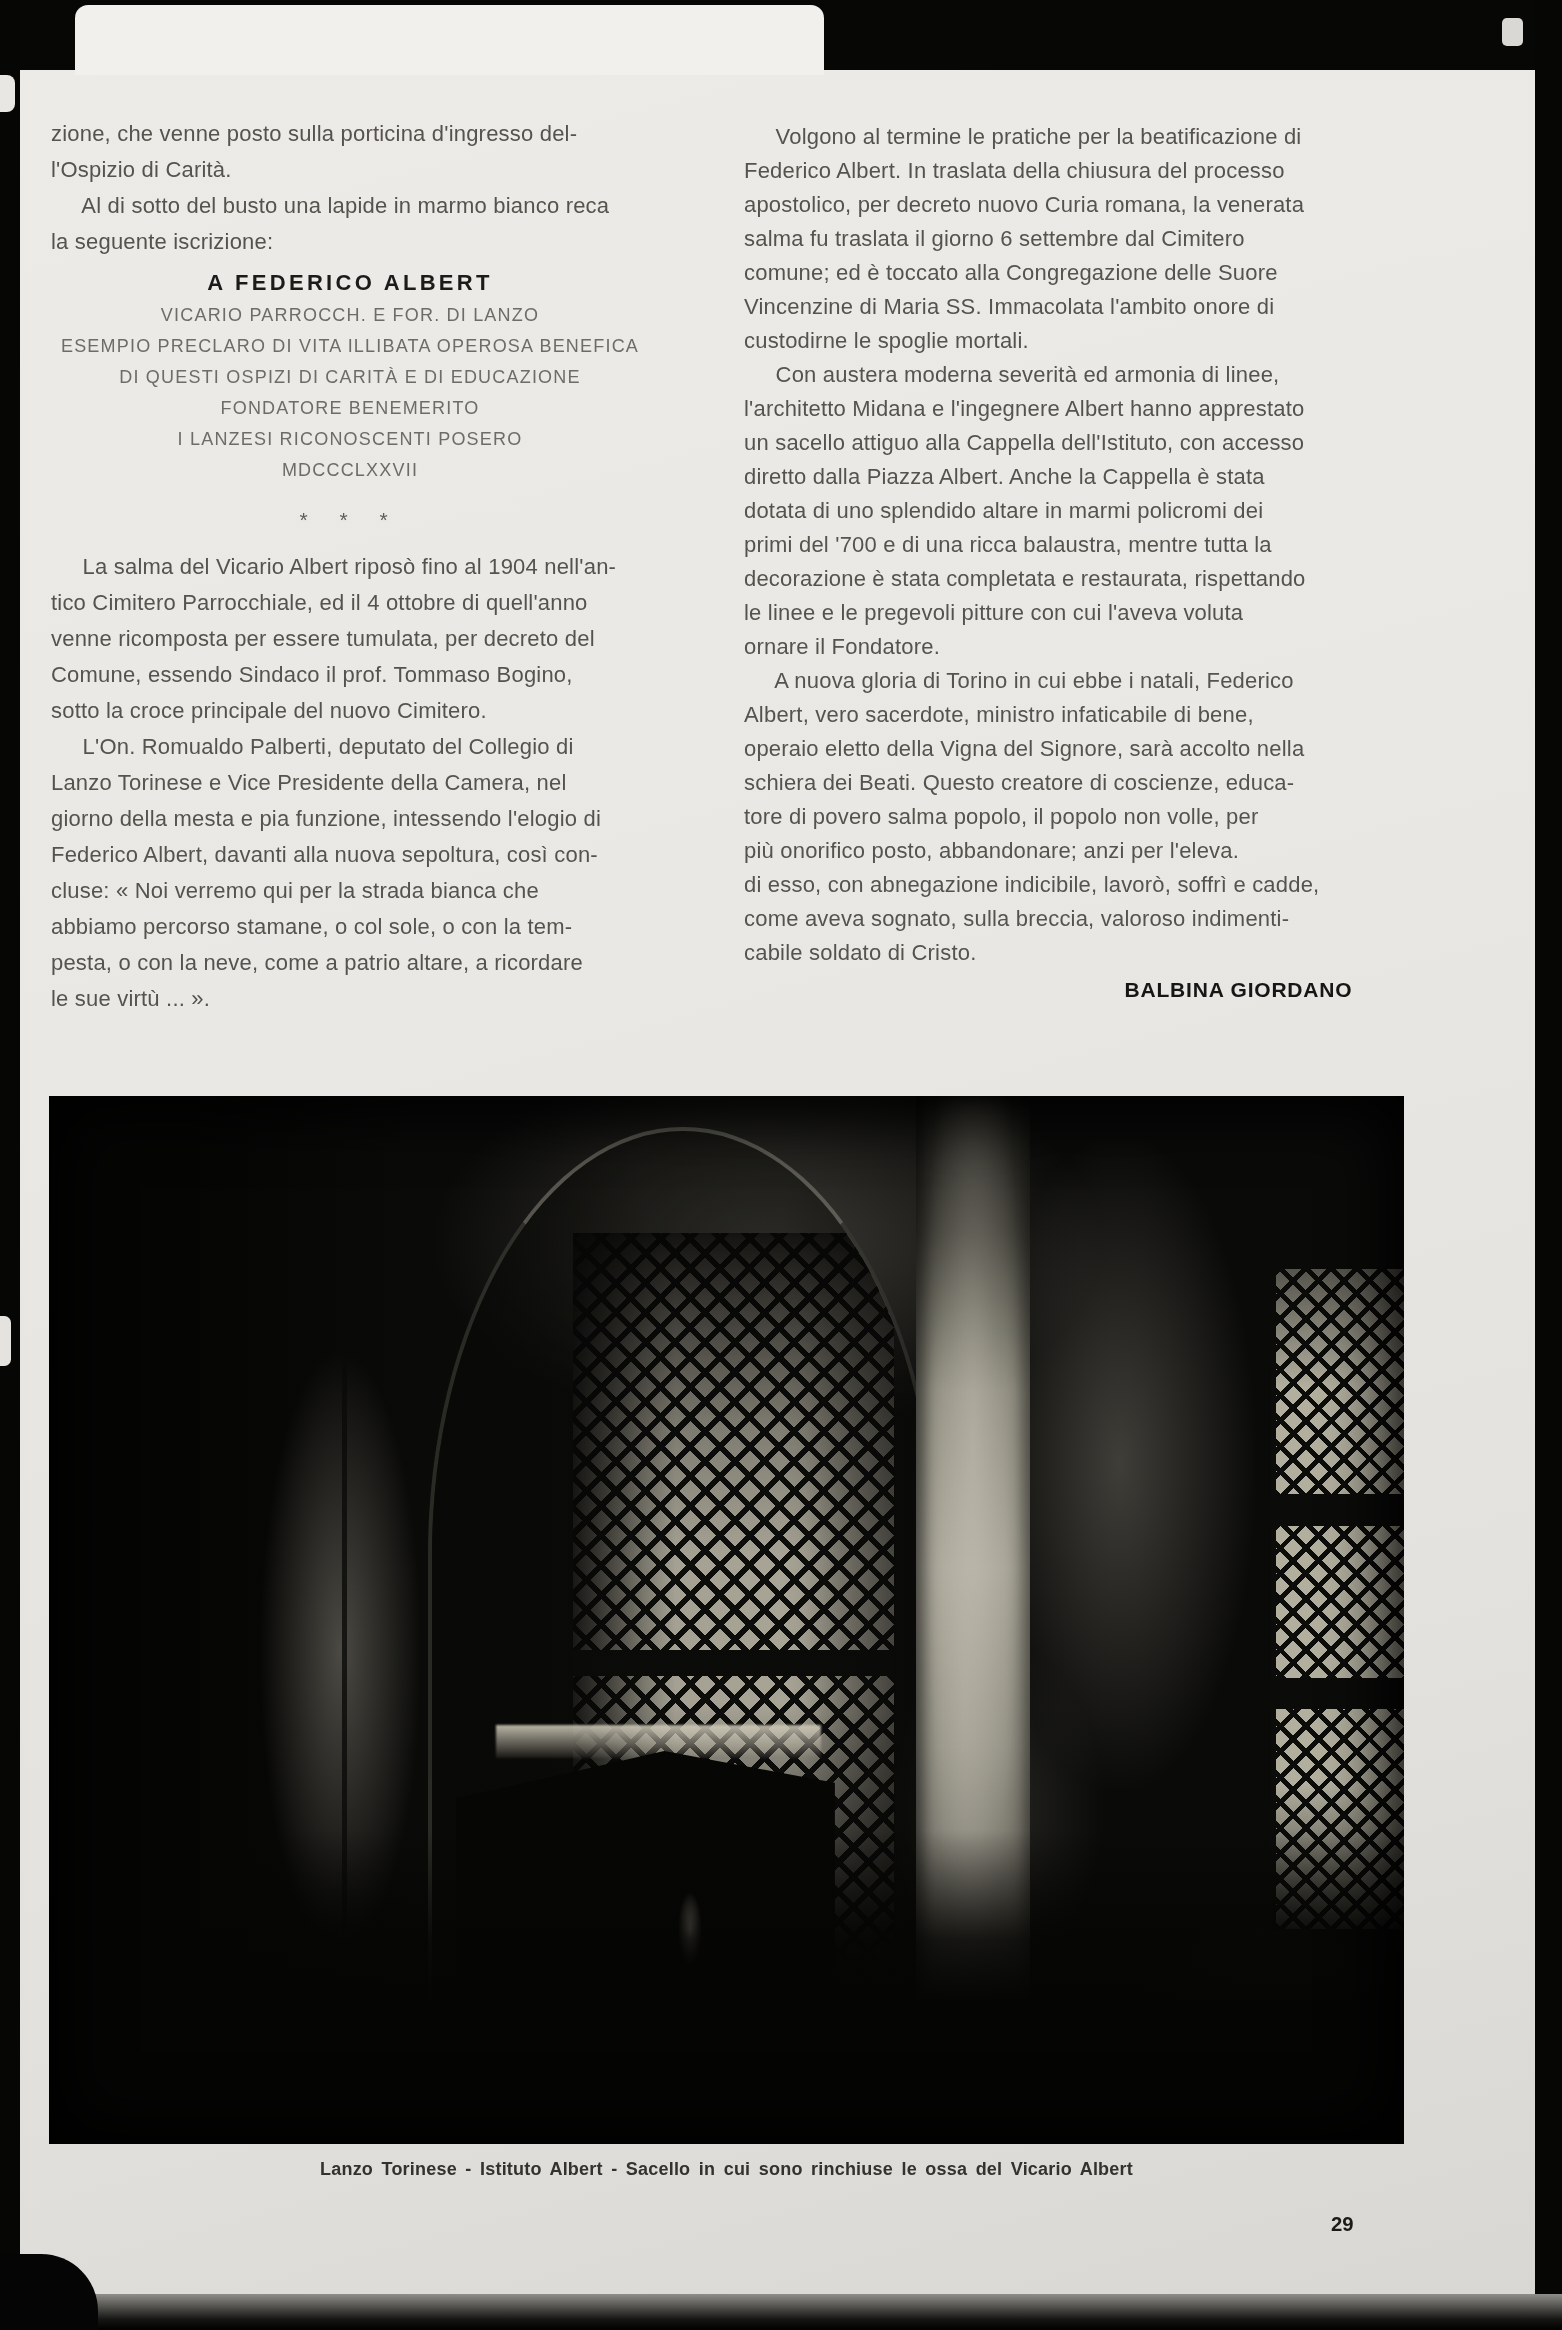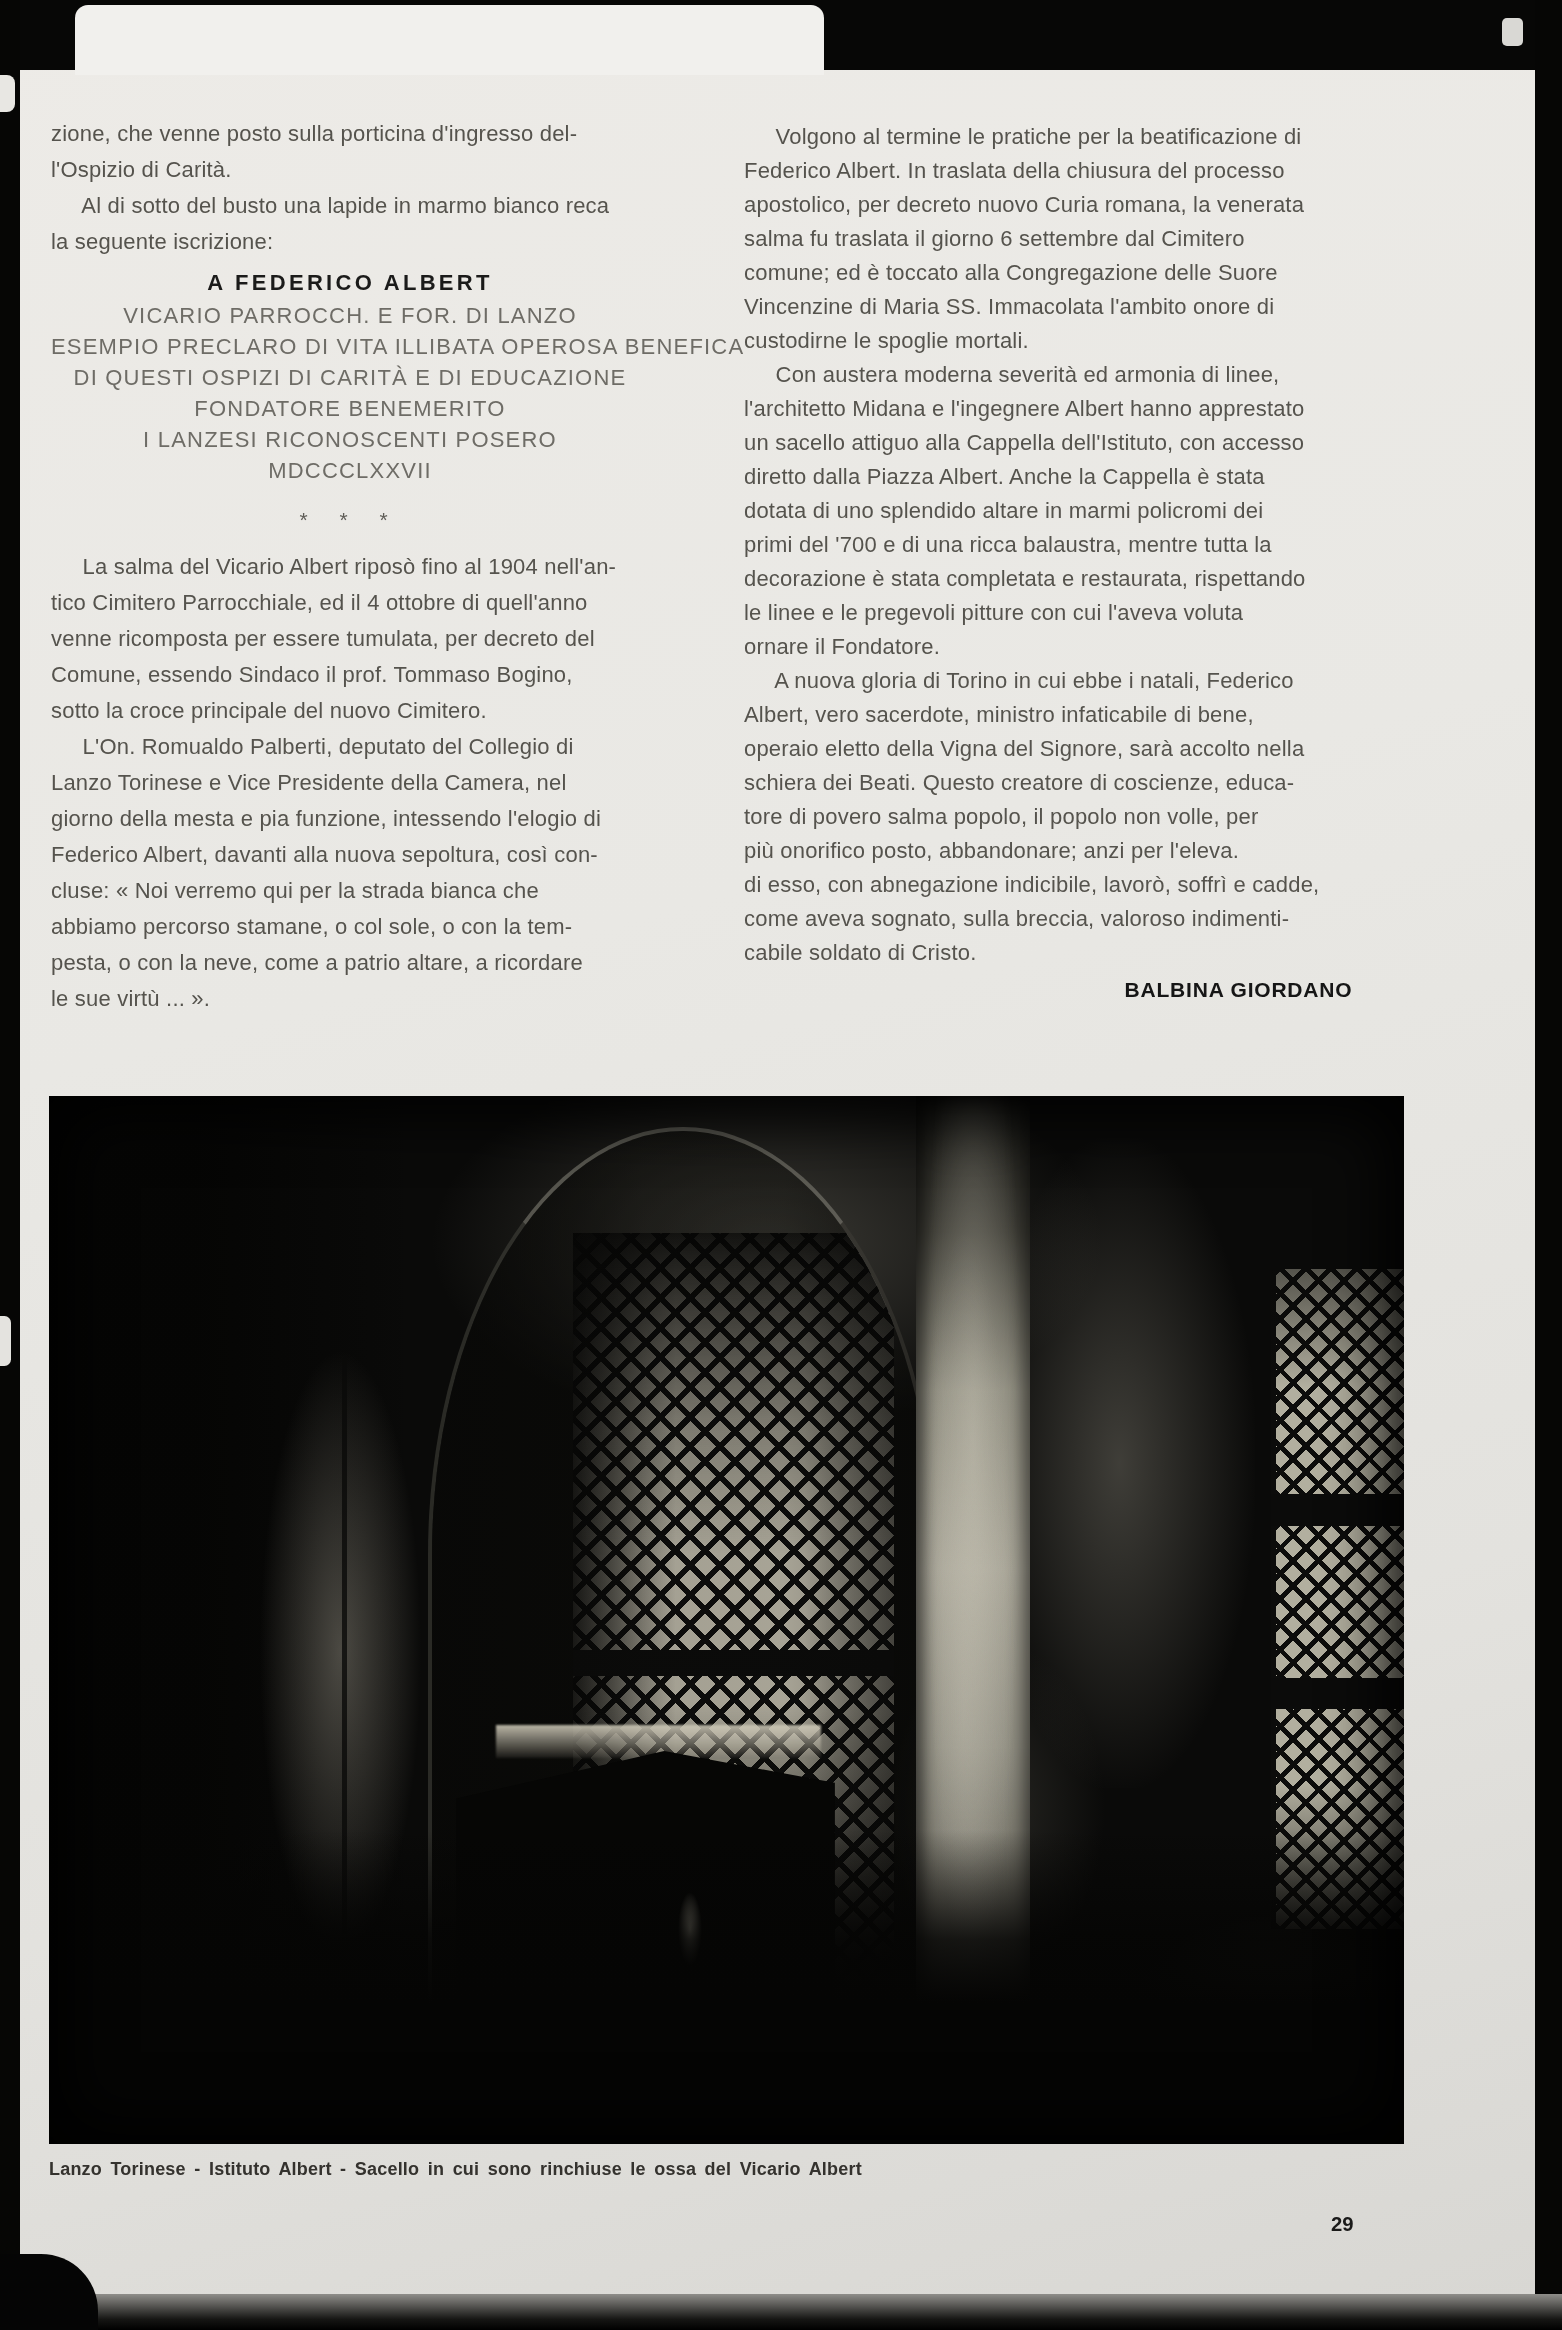--- a/index.html
+++ b/index.html
@@ -38,21 +38,21 @@
   }
   .col-left .line{line-height:36px;}
   .col-right .line{line-height:34px;}
 
   .inscription{margin-top:6px;}
   .insc-title{
     text-align:center;font-weight:bold;font-size:22px;letter-spacing:3.3px;
     color:#1b1b1a;line-height:34px;
   }
   .insc-line{
-    text-align:center;font-size:22px;letter-spacing:1.2px;line-height:31px;
+    text-align:center;font-size:18px;letter-spacing:1.2px;line-height:31px;
     color:#6e6c66;white-space:pre;
     text-shadow:0.4px 0.4px 0.7px rgba(235,234,230,0.6);
   }
   .separator{
     text-align:center;font-size:21px;letter-spacing:13px;color:#5f5d57;
     margin:21px 0 16.3px;line-height:26px;
   }
   .signature{
     text-align:right;font-weight:bold;font-size:21px;color:#161616;
     margin-top:8.1px;padding-right:1.6px;letter-spacing:0.8px;
@@ -129,21 +129,21 @@
   .ph-spark1{left:46.4%;top:76%;width:1.8%;height:7%;
     background:radial-gradient(ellipse at center,rgba(195,190,172,0.85),transparent 70%);}
   .ph-spark2{left:44.8%;top:88%;width:1.2%;height:5%;
     background:radial-gradient(ellipse at center,rgba(170,165,150,0.6),transparent 70%);}
   .ph-bottom-dark{left:0;bottom:0;width:100%;height:30%;
     background:linear-gradient(to top,#050504 45%,rgba(5,5,4,0.85) 65%,rgba(5,5,4,0));}
   .ph-vignette{inset:0;box-shadow:inset 0 0 57px 23px rgba(0,0,0,0.88);}
 
   
   .caption{
-    position:absolute;left:49px;top:2159px;width:1355px;
+    position:absolute;left:49px;top:2159px;width:1355px;text-align:center;
     font-weight:bold;font-size:18px;color:#34322e;letter-spacing:0.2px;word-spacing:3.3px;
   }
   .page-num{
     position:absolute;left:1331px;top:2213px;
     font-weight:bold;font-size:20.3px;color:#1a1a19;
   }
 </style>
 </head>
 <body>
 

